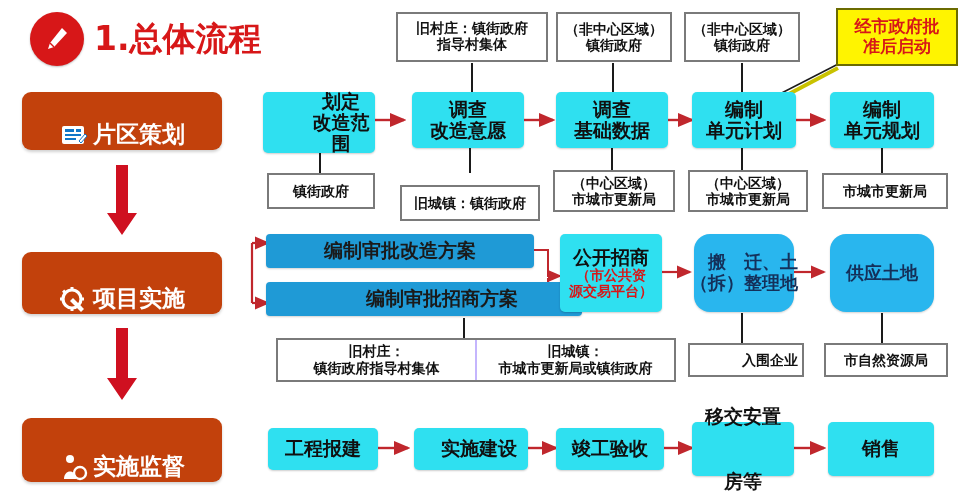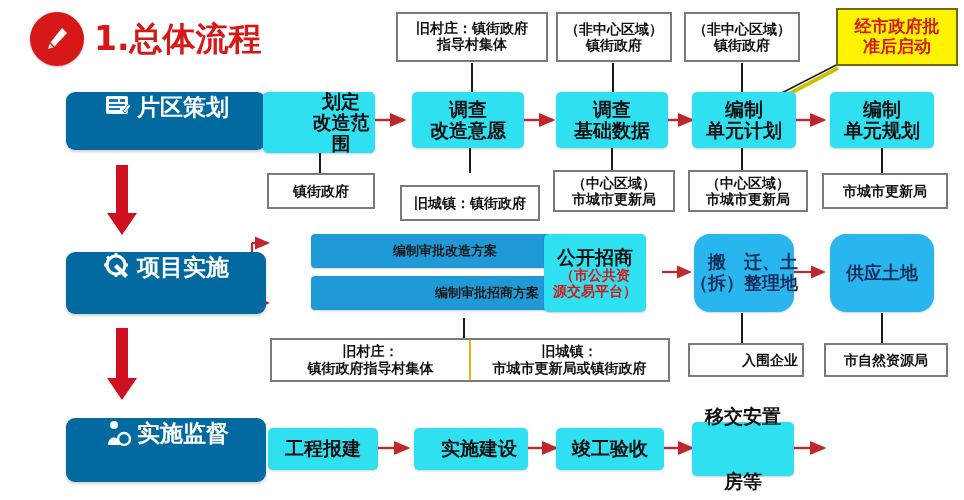--- a/index.html
+++ b/index.html
@@ -26,27 +26,26 @@
   .title-text{
     margin-left:10px;
     font-size:33px;font-weight:bold;color:#d71718;
     letter-spacing:0px;white-space:nowrap;
     font-family:"DejaVu Sans","Liberation Sans",sans-serif;
   }
 
   
   .stage{
     border-radius:9px;
-    background:#0369a1;
+    background:#c2410c;
     color:#ffffff;
-    display:flex;align-items:flex-start;justify-content:center;
+    display:flex;align-items:flex-end;justify-content:center;
     font-size:23px;font-weight:bold;
     box-shadow:0 2px 3px rgba(0,0,0,.18);
     font-family:"DejaVu Sans","Liberation Sans",sans-serif;
-    margin-left:44px;
   }
   .stage .st-ico{margin-right:4px;display:flex;align-items:center;}
   .stage .st-label{white-space:nowrap;}
 
   
   .darrow{position:absolute;}
 
   
   .cbox{
     border-radius:5px;
@@ -60,24 +59,23 @@
   }
   .cbox.red-sub span.sub{color:#d71718;font-size:14px;line-height:1.1;}
   .cbox .l{display:block;}
 
   
   .bbox{
     border-radius:4px;
     background:#1f9ad6;
     color:#1a1a1a;
     display:flex;flex-direction:column;align-items:center;justify-content:center;
-    font-size:13px;font-weight:bold;line-height:1.15;text-align:center;
+    font-size:19px;font-weight:bold;line-height:1.15;text-align:center;
     box-shadow:0 1px 2px rgba(0,0,0,.18);
     font-family:"DejaVu Sans","Liberation Sans",sans-serif;
-    margin-left:45px;
   }
   .bbox2{
     border-radius:16px;
     background:#29b6ee;
     color:#14305a;
     display:flex;align-items:center;justify-content:center;
     font-size:18px;font-weight:bold;line-height:1.15;text-align:center;
     box-shadow:0 1px 2px rgba(0,0,0,.18);
     font-family:"DejaVu Sans","Liberation Sans",sans-serif;
   }
@@ -95,21 +93,21 @@
 
   
   .note-split{
     background:#ffffff;border:2px solid #7a7a7a;display:flex;
     font-family:"DejaVu Sans","Liberation Sans",sans-serif;
   }
   .note-split .cell{
     flex:1;display:flex;flex-direction:column;align-items:center;justify-content:center;
     font-size:14px;font-weight:bold;line-height:1.18;text-align:center;color:#111;
   }
-  .note-split .cell+.cell{border-left:2px solid #eab308;}
+  .note-split .cell+.cell{border-left:2px solid #c4b5fd;}
 
   
   .callout{
     background:#fff400;border:2px solid #6b6b00;
     color:#d71718;font-size:17px;font-weight:bold;line-height:1.15;text-align:center;
     display:flex;flex-direction:column;align-items:center;justify-content:center;
     font-family:"DejaVu Sans","Liberation Sans",sans-serif;
   }
 
   
@@ -286,42 +284,42 @@
     <span class="l">（中心区域）</span>
     <span class="l">市城市更新局</span>
   </div>
   <div class="note abs" style="left:822px;top:173px;width:126px;height:36px;">
     <span class="l">市城市更新局</span>
   </div>
 
   <div class="bbox abs" style="left:266px;top:234px;width:268px;height:34px;">
     <span class="l">编制审批改造方案</span>
   </div>
-  <div class="bbox abs" style="left:266px;top:276px;width:316px;height:34px;padding-left:36px;">
+  <div class="bbox abs" style="left:266px;top:282px;width:316px;height:34px;padding-left:36px;">
     <span class="l">编制审批招商方案</span>
   </div>
 
-  <div class="cbox red-sub abs" style="left:544px;top:234px;width:102px;height:78px;">
+  <div class="cbox red-sub abs" style="left:560px;top:234px;width:102px;height:78px;">
     <span class="l">公开招商</span>
     <span class="sub">（市公共资</span>
     <span class="sub">源交易平台）</span>
   </div>
 
   <div class="bbox2 abs" style="left:694px;top:234px;width:100px;height:78px;">
     <span class="l">搬（拆）</span>
     <span class="l">迁、整理</span>
     <span class="l">土地</span>
   </div>
 
   <div class="bbox2 abs" style="left:830px;top:234px;width:104px;height:78px;">
     <span class="l">供应土</span>
     <span class="l">地</span>
   </div>
 
-  <div class="note-split abs" style="left:270px;top:338px;width:400px;height:44px;">
+  <div class="note-split abs" style="left:276px;top:338px;width:400px;height:44px;">
     <div class="cell">
       <span class="l">旧村庄：</span>
       <span class="l">镇街政府指导村集体</span>
     </div>
     <div class="cell">
       <span class="l">旧城镇：</span>
       <span class="l">市城市更新局或镇街政府</span>
     </div>
   </div>
 
@@ -338,14 +336,17 @@
   <div class="cbox abs" style="left:414px;top:428px;width:114px;height:42px;padding-left:16px;">
     <span class="l">实施建设</span>
   </div>
   <div class="cbox abs" style="left:556px;top:428px;width:108px;height:42px;">
     <span class="l">竣工验收</span>
   </div>
   <div class="cbox abs" style="left:692px;top:422px;width:102px;height:54px;gap:44px;">
     <span class="l">移交安置</span>
     <span class="l">房等</span>
   </div>
+  <div class="cbox abs" style="left:828px;top:422px;width:106px;height:54px;">
+    <span class="l">销售</span>
+  </div>
 
 </div>
 
 </body></html>

